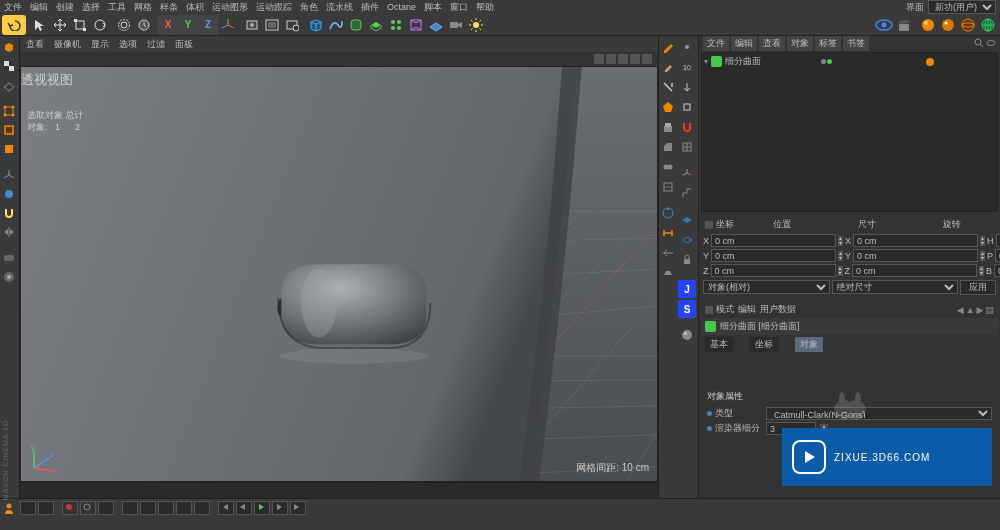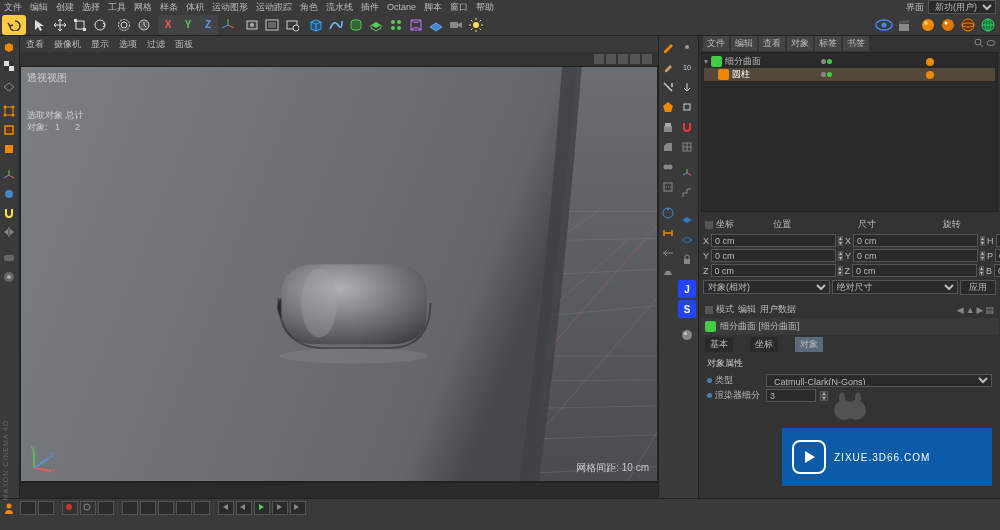--- a/index.html
+++ b/index.html
@@ -20,21 +20,21 @@
     .left-tools { width: 20px; background: #3a3a3a; display: flex; flex-direction: column; gap: 1px; padding-top: 2px; border-right: 1px solid #222; }
     .lt-btn { width: 18px; height: 18px; display: flex; align-items: center; justify-content: center; cursor: pointer; border-radius: 2px; }
     
     .center-area { flex: 1; display: flex; flex-direction: column; background: #3a3a3a; }
     .view-tabs { height: 16px; display: flex; align-items: center; gap: 10px; padding: 0 6px; font-size: 9px; background: #3a3a3a; }
     .view-sub { height: 14px; display: flex; align-items: center; justify-content: space-between; padding: 0 6px; font-size: 9px; background: #333; }
     .view-sub-icons { display: flex; gap: 2px; }
     .vsi { width: 10px; height: 10px; background: #555; border-radius: 1px; }
     
     .viewport { flex: 1; background: linear-gradient(180deg, #6a6e72 0%, #5a5d61 50%, #4a4d50 100%); position: relative; border: 1px solid #222; overflow: hidden; }
-    .vp-label { position: absolute; left: 6px; top: 4px; font-size: 10px; color: #ccc; z-index: 10; }
+    .vp-label { position: absolute; left: 0; top: 4px; font-size: 13px; color: #ccc; z-index: 10; }
     .vp-stats { position: absolute; left: 6px; top: 42px; font-size: 9px; color: #ccc; z-index: 10; line-height: 12px; }
     .vp-gridinfo { position: absolute; right: 8px; bottom: 6px; font-size: 10px; color: #ccc; z-index: 10; }
     .vp-axes { position: absolute; left: 8px; bottom: 8px; width: 30px; height: 30px; z-index: 10; }
     
     .right-tools { width: 20px; background: #3a3a3a; display: flex; flex-direction: column; gap: 2px; padding-top: 2px; border-left: 1px solid #222; }
     .right-tools2 { width: 20px; background: #3a3a3a; display: flex; flex-direction: column; gap: 2px; padding-top: 2px; }
     
     .right-panel { width: 302px; background: #333; display: flex; flex-direction: column; border-left: 1px solid #222; }
     .rp-tabs { height: 14px; display: flex; gap: 2px; padding: 0 4px; font-size: 9px; align-items: center; background: #333; }
     .rp-tab { padding: 1px 4px; background: #444; cursor: pointer; }
@@ -60,21 +60,21 @@
     .coord-apply { background: #2a2a2a; border: 1px solid #555; color: #bbb; font-size: 9px; padding: 0 8px; cursor: pointer; }
     
     .attr-panel { flex: 1; background: #333; padding: 2px; font-size: 9px; overflow: hidden; }
     .attr-tabs { display: flex; gap: 4px; padding: 2px 4px; align-items: center; }
     .attr-tabs .attr-nav { margin-left: auto; display: flex; gap: 2px; }
     .attr-title-row { display: flex; align-items: center; gap: 4px; padding: 2px 4px; background: #3a3a3a; }
     .attr-subtabs { display: flex; gap: 17px; padding: 2px 4px; }
     .attr-subtab { padding: 1px 5px; background: #2a2a2a; cursor: pointer; }
     .attr-subtab.active { background: #5a6a7a; }
     .attr-section { padding: 3px 6px; }
-    .attr-section-title { color: #ccc; margin-bottom: 3px; }
+    .attr-section-title { color: #ccc; margin-bottom: 3px; margin-top: 33px; }
     .attr-row { display: flex; align-items: center; gap: 4px; padding: 1px 0; }
     .attr-row label { width: 55px; display: flex; align-items: center; gap: 3px; }
     .attr-row .bullet { width: 5px; height: 5px; background: #4b7fb5; border-radius: 50%; }
     .attr-row select, .attr-row input { background: #2a2a2a; border: 1px solid #555; color: #bbb; font-size: 9px; padding: 1px 3px; height: 13px; }
     .attr-row select { flex: 1; }
     .attr-row input.num { width: 50px; }
     .spinner { display: flex; flex-direction: column; width: 8px; }
     .spinner div { height: 5px; background: #444; border: 1px solid #555; font-size: 6px; line-height: 3px; text-align: center; }
     
     .bottom-bar { height: 18px; background: #3a3a3a; display: flex; align-items: center; padding: 0 4px; gap: 2px; border-top: 1px solid #222; }
@@ -617,33 +617,20 @@
         <span class="dots">
             <span class="dot" style="background:#888"></span>
             <span class="dot" style="background:#4c4"></span>
           </span>
         <span style="margin-right:60px">
             <svg width="10" height="10">
               <circle cx="5" cy="5" r="4" fill="#e80"></circle>
             </svg>
           </span>
       </div>
-      <div class="tree-row" style="padding-left:14px;background:#54483a">
-        <span class="tree-icon" style="background:#e80"></span>
-        <span style="color:#fff">圆柱</span>
-        <span class="dots">
-            <span class="dot" style="background:#888"></span>
-            <span class="dot" style="background:#4c4"></span>
-          </span>
-        <span style="margin-right:60px">
-            <svg width="10" height="10">
-              <circle cx="5" cy="5" r="4" fill="#e80"></circle>
-            </svg>
-          </span>
-      </div>
     </div>
 
     <div class="coord-panel">
       <div class="coord-hdr">
         <span style="display:flex;align-items:center;gap:3px">
             <svg width="8" height="8">
               <rect width="8" height="8" fill="#555"></rect>
             </svg>
             <span>坐标</span>
           </span>

